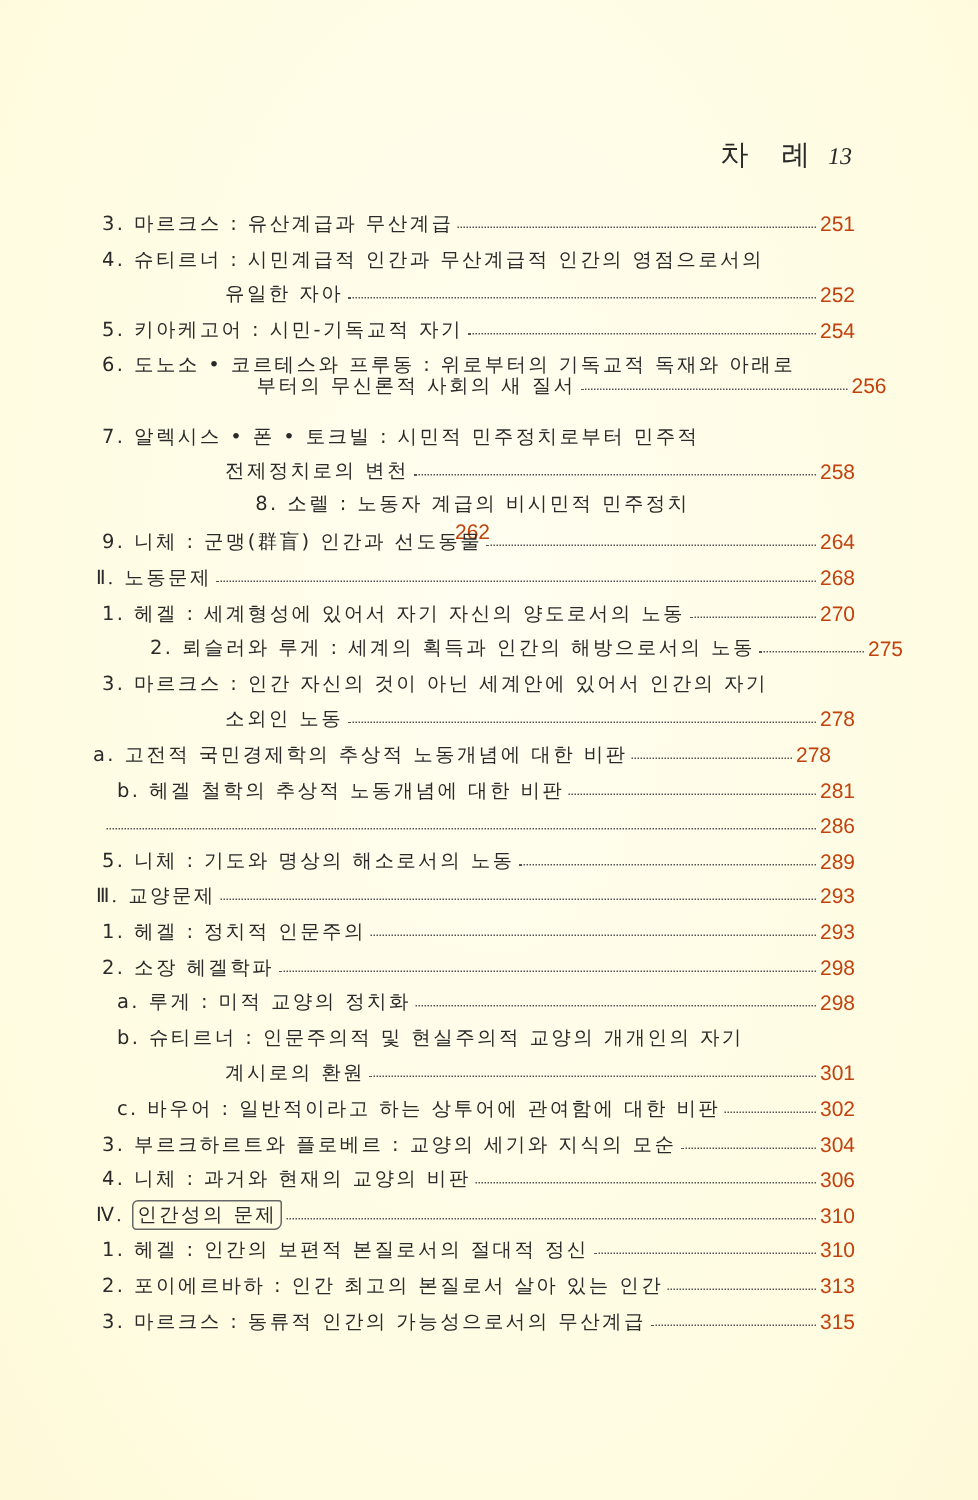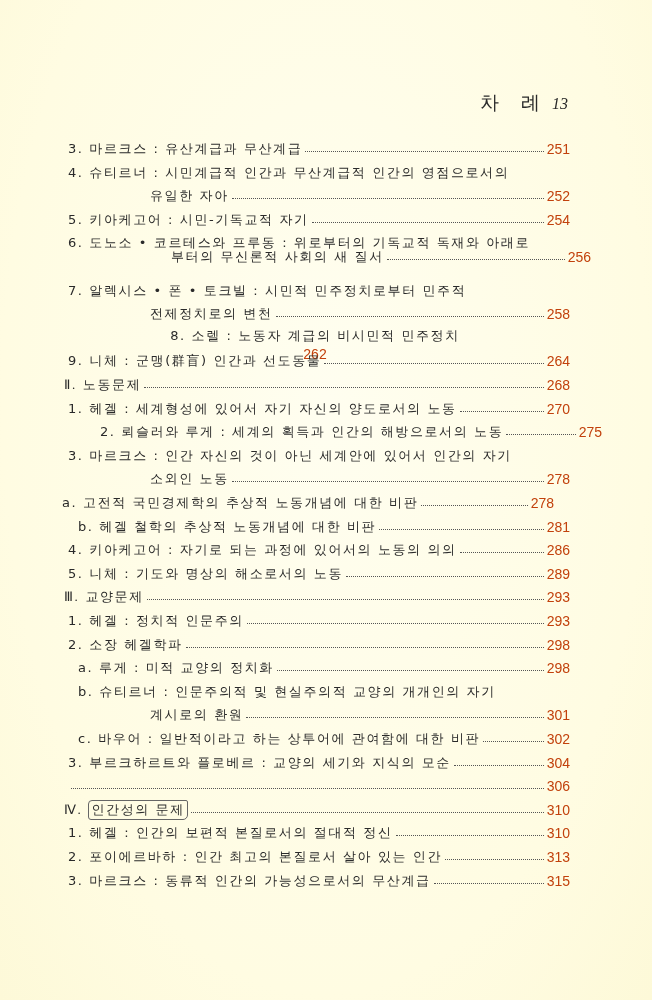--- a/index.html
+++ b/index.html
@@ -130,21 +130,20 @@
       <span class="text">a. 고전적 국민경제학의 추상적 노동개념에 대한 비판</span>
       <span class="leader"></span>
       <span class="page">278</span>
     </div>
     <div class="row" style="left: 78px; top: 377.6px; width: 492px; align-items: center;">
       <span class="text">b. 헤겔 철학의 추상적 노동개념에 대한 비판</span>
       <span class="leader"></span>
       <span class="page">281</span>
     </div>
     <div class="row" style="left: 68px; top: 401.2px; width: 502px;">
-      <span class="text">4. 키아케고어 : 자기로 되는 과정에 있어서의 노동의 의의</span>
       <span class="leader"></span>
       <span class="page">286</span>
     </div>
     <div class="row" style="left: 68px; top: 424.8px; width: 502px;">
       <span class="text">5. 니체 : 기도와 명상의 해소로서의 노동</span>
       <span class="leader"></span>
       <span class="page">289</span>
     </div>
     <div class="row" style="left: 64px; top: 448.4px; width: 506px;">
       <span class="text" style="margin-right: 6px; font-family: &quot;Liberation Serif&quot;, serif;">Ⅲ.</span>
@@ -179,20 +178,21 @@
       <span class="text">c. 바우어 : 일반적이라고 하는 상투어에 관여함에 대한 비판</span>
       <span class="leader"></span>
       <span class="page">302</span>
     </div>
     <div class="row" style="left: 68px; top: 613.6px; width: 502px;">
       <span class="text">3. 부르크하르트와 플로베르 : 교양의 세기와 지식의 모순</span>
       <span class="leader"></span>
       <span class="page">304</span>
     </div>
     <div class="row" style="left: 68px; top: 637.2px; width: 502px;">
+      <span class="text">4. 니체 : 과거와 현재의 교양의 비판</span>
       <span class="leader"></span>
       <span class="page">306</span>
     </div>
     <div class="row" style="left: 64px; top: 660.8px; width: 506px;">
       <span class="text" style="margin-right: 6px; font-family: &quot;Liberation Serif&quot;, serif;">Ⅳ.</span>
       <span class="text boxed">인간성의 문제</span>
       <span class="leader"></span>
       <span class="page">310</span>
     </div>
     <div class="row" style="left: 68px; top: 684.4px; width: 502px;">

